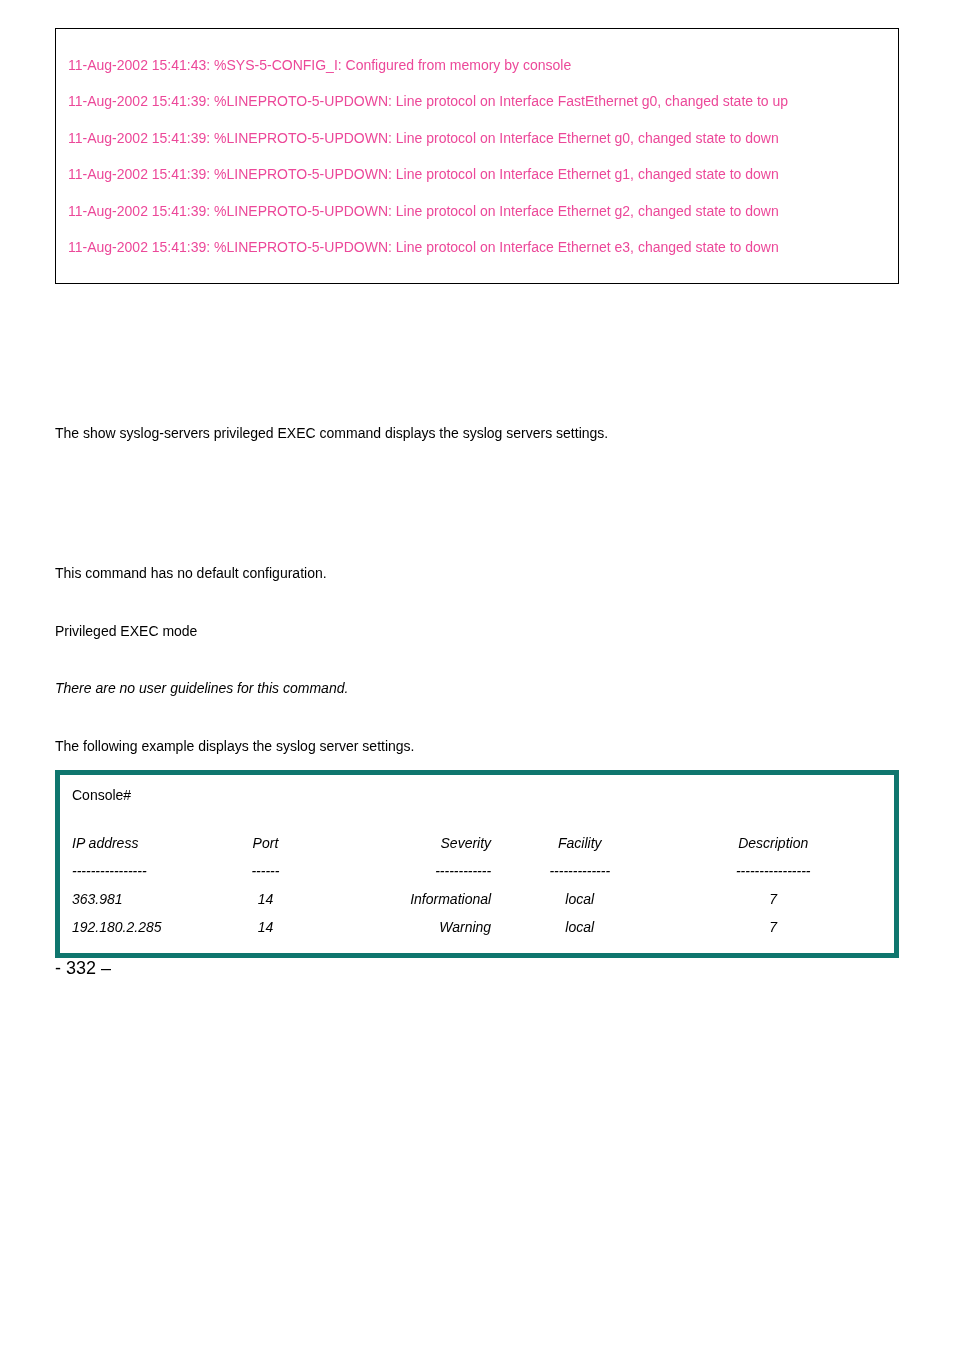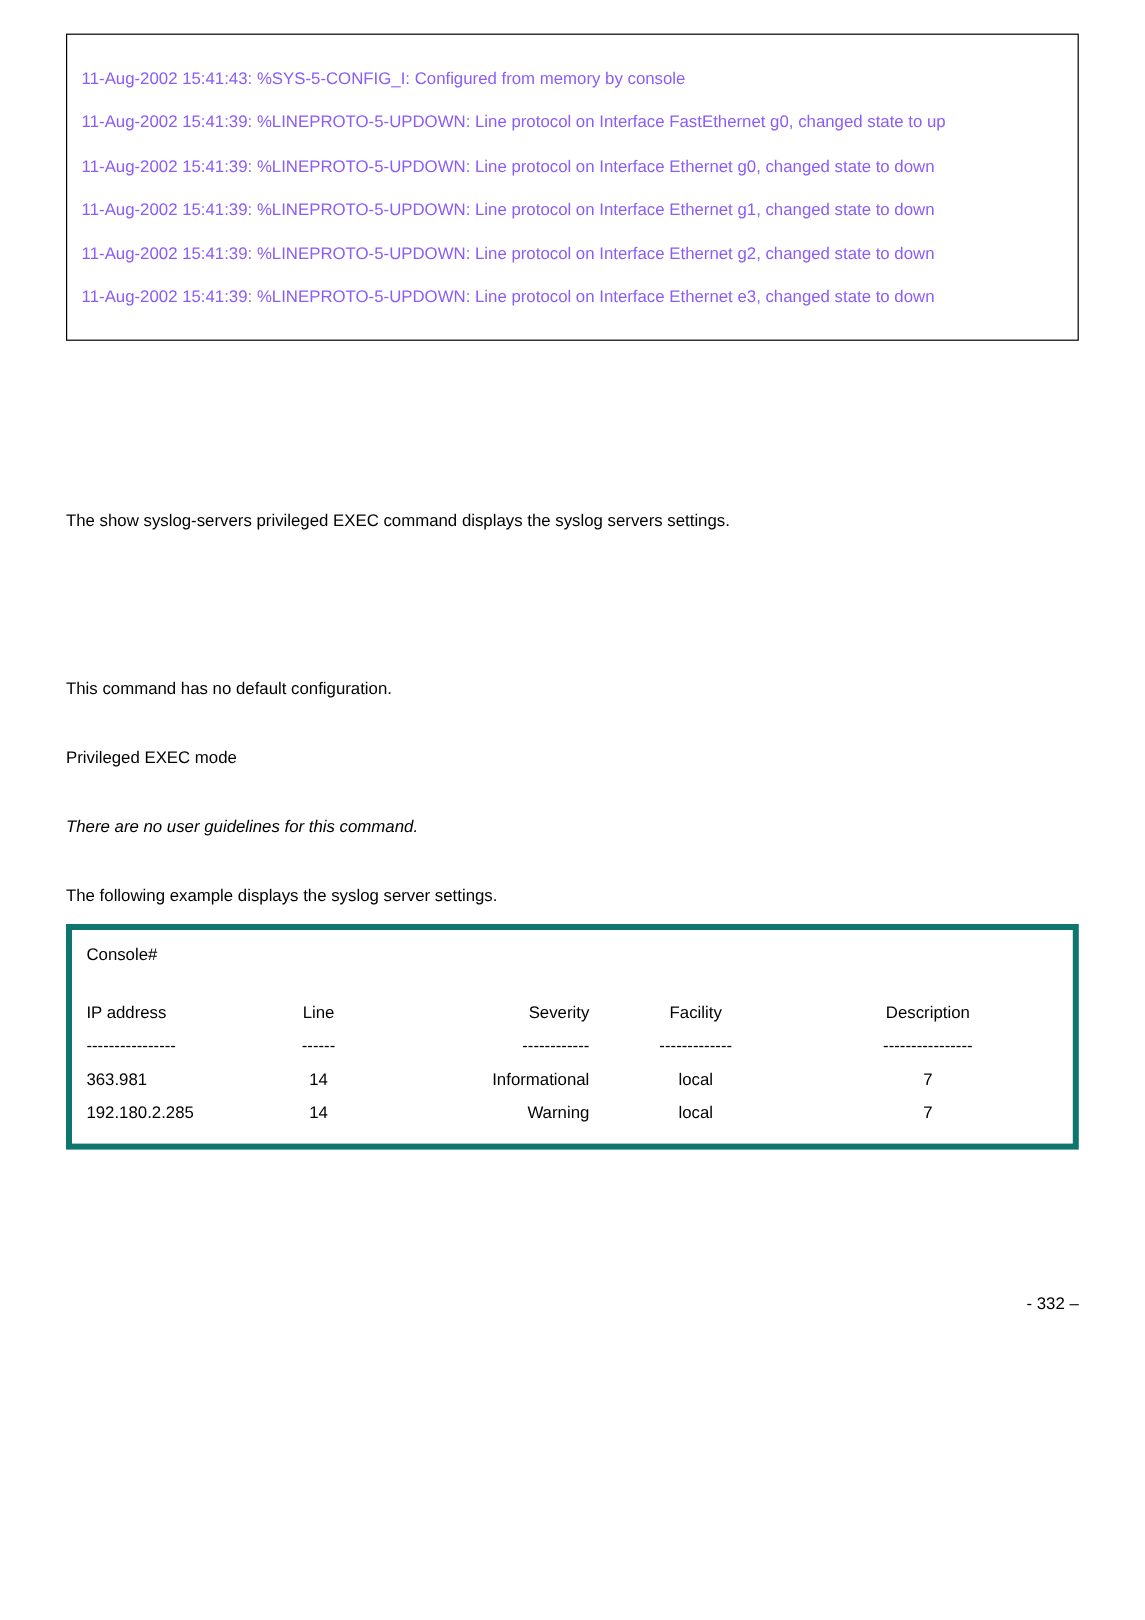--- a/index.html
+++ b/index.html
@@ -13,21 +13,21 @@
   }
   .page {
     padding: 28px 55px 30px 55px;
     box-sizing: border-box;
   }
   .log-box {
     border: 1px solid #000;
     padding: 18px 10px 18px 12px;
     line-height: 2.6;
     font-size: 14px;
-    color: #8b5cf6;
+    color: #ec4899;
     margin-bottom: 140px;
   }
   .log-line {
     display: block;
   }
   .para {
     line-height: 1.4;
     margin-bottom: 120px;
     margin-top: 22px;
   }
@@ -57,30 +57,30 @@
     margin-bottom: 26px;
   }
   table.syslog {
     width: 100%;
     border-collapse: collapse;
     table-layout: fixed;
   }
   table.syslog td {
     padding: 6px 0;
     vertical-align: middle;
+    font-style: italic;
   }
   .col-ip   { width: 18%; text-align: left; }
   .col-port { width: 12%; text-align: center; }
   .col-sev  { width: 22%; text-align: right; }
   .col-fac  { width: 22%; text-align: center; }
   .col-desc { width: 26%; text-align: center; }
   .footer {
-    text-align: right;
-    font-size: 14px;
-    margin-top: 120px;
+    text-align: left;
+    font-size: 18px;
     padding-bottom: 20px;
   }
 </style>
 </head>
 <body>
 
 <div class="page">
 
   <div class="log-box">
     <span class="log-line">11-Aug-2002 15:41:43: %SYS-5-CONFIG_I: Configured from memory by console</span>
@@ -96,21 +96,21 @@
   <div class="para3">Privileged EXEC mode</div>
   <div class="para4">There are no user guidelines for this command.</div>
   <div class="para5">The following example displays the syslog server settings.</div>
 
   <div class="table-box">
     <div class="console-line">Console#</div>
     <table class="syslog">
       <tbody>
           <tr>
         <td class="col-ip">IP address</td>
-        <td class="col-port">Line</td>
+        <td class="col-port">Port</td>
         <td class="col-sev">Severity</td>
         <td class="col-fac">Facility</td>
         <td class="col-desc">Description</td>
       </tr>
       <tr>
         <td class="col-ip">----------------</td>
         <td class="col-port">------</td>
         <td class="col-sev">------------</td>
         <td class="col-fac">-------------</td>
         <td class="col-desc">----------------</td>

